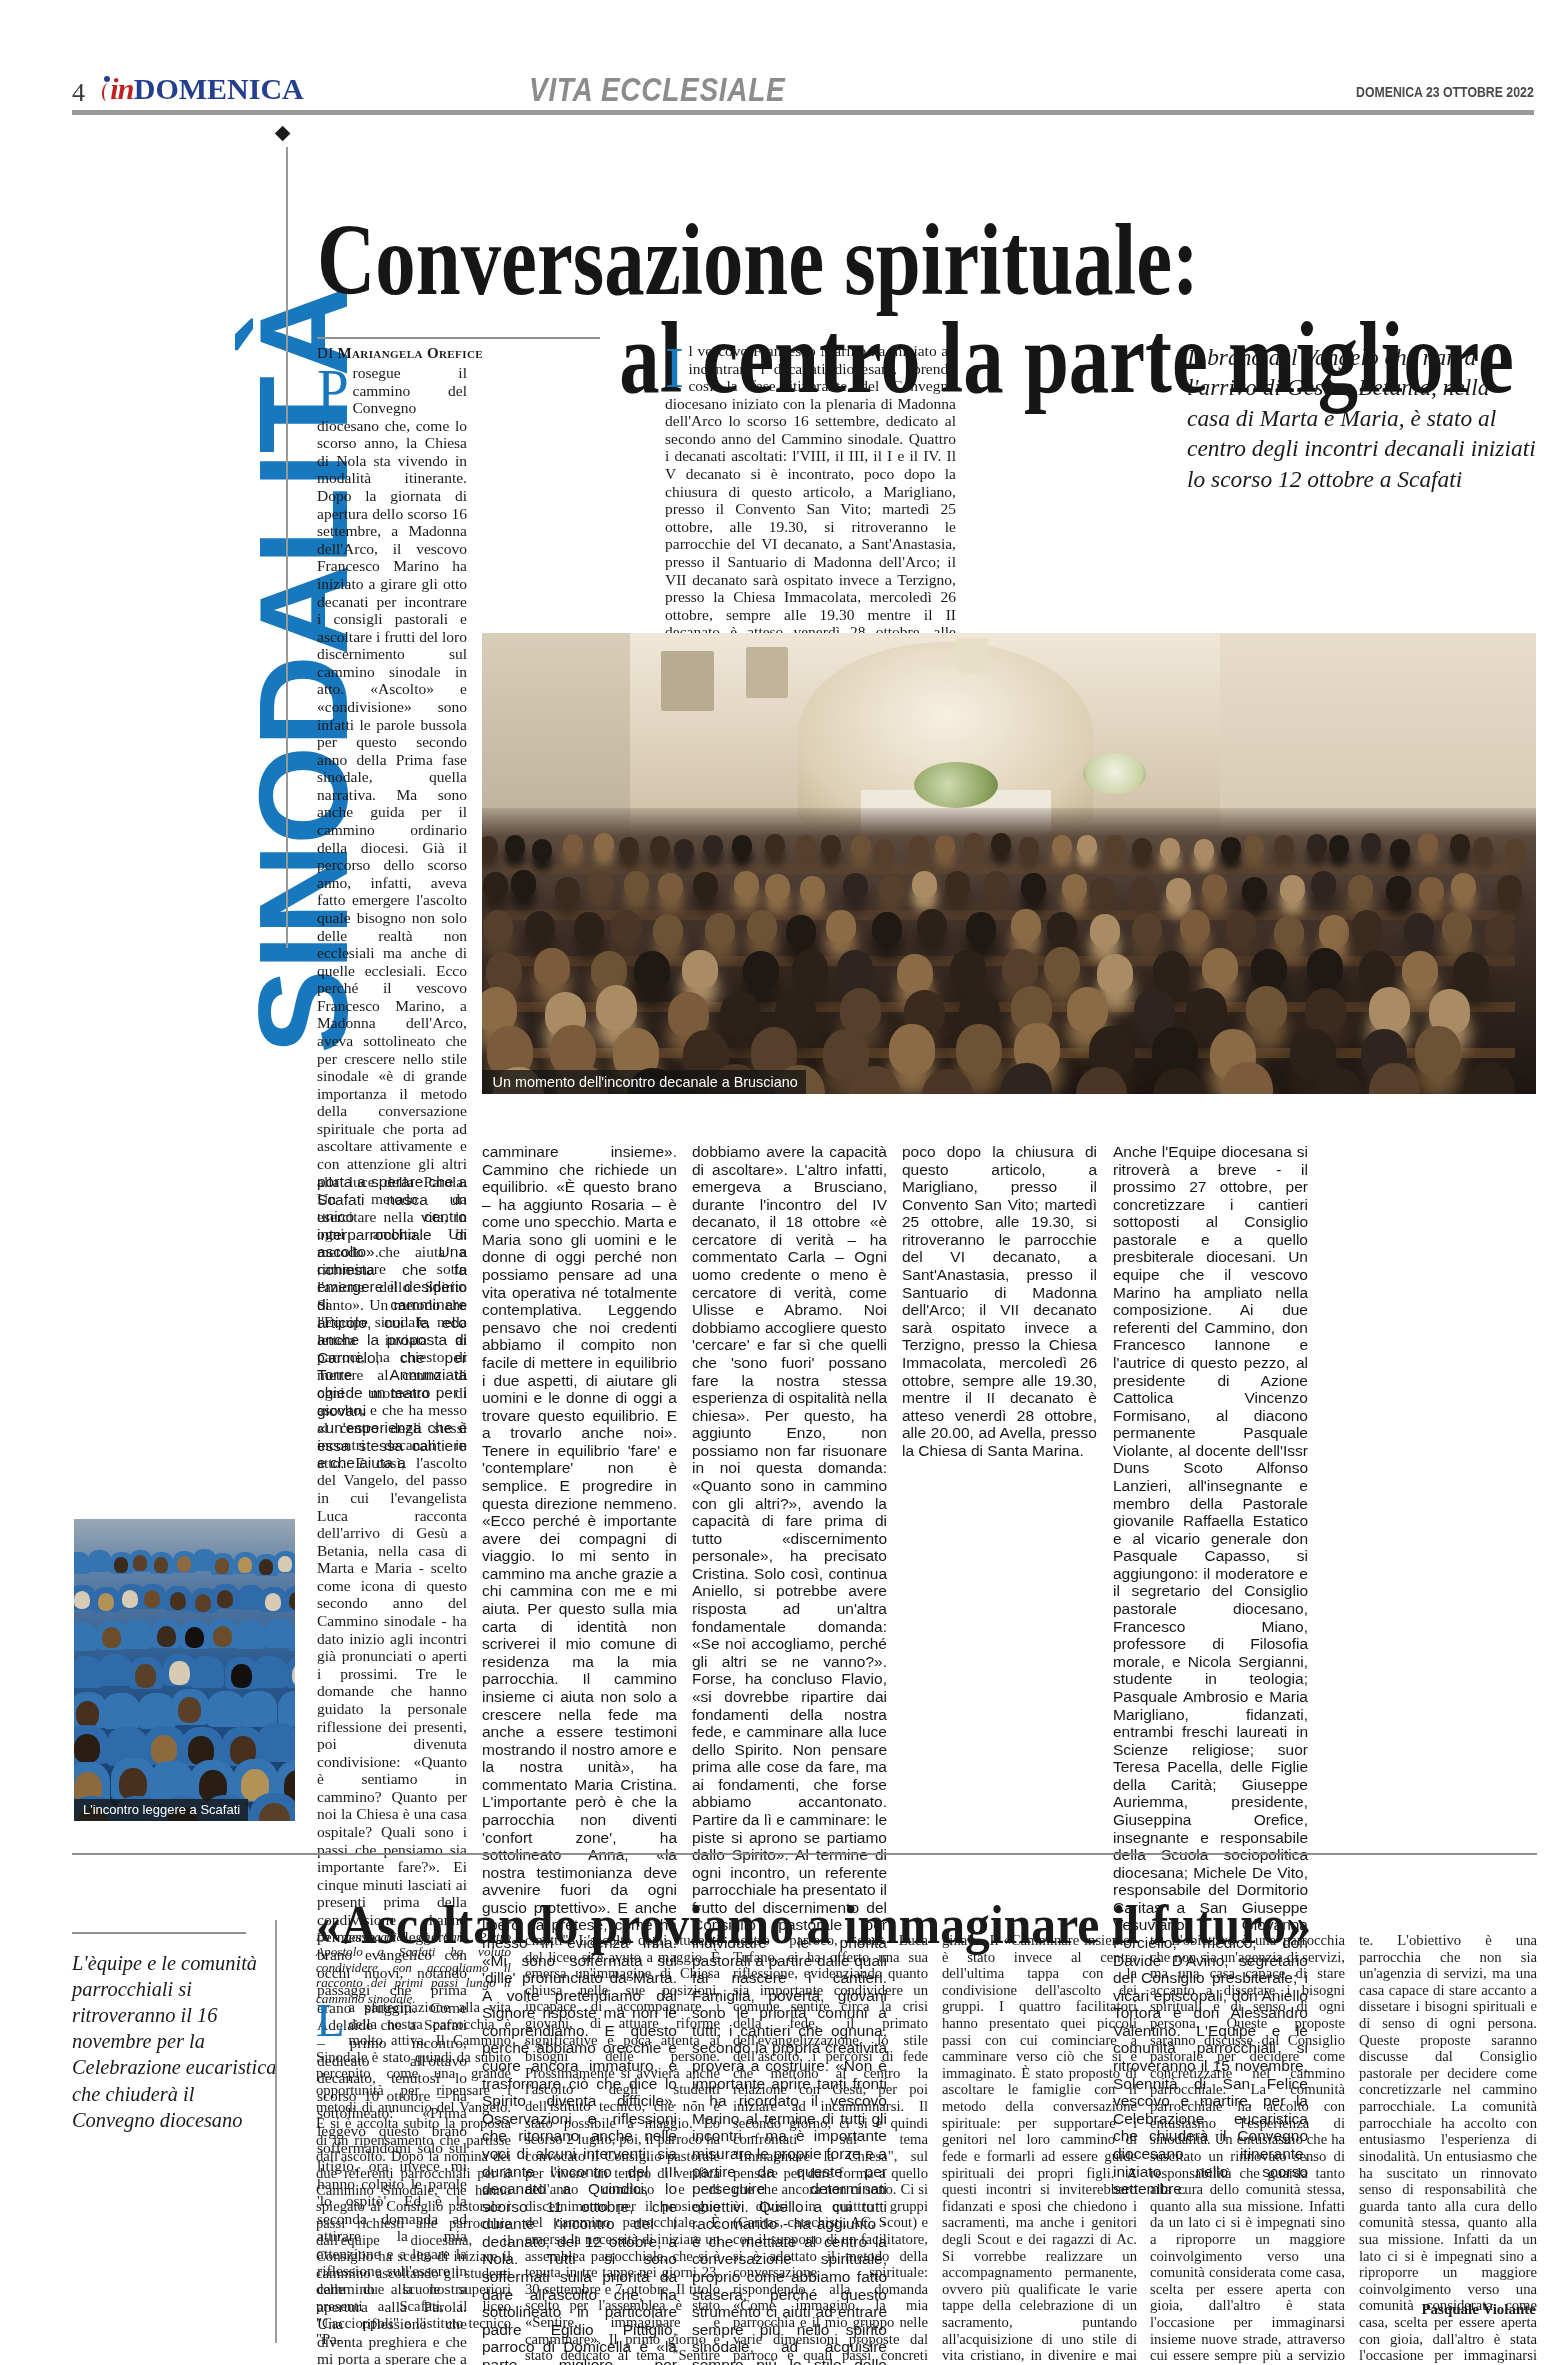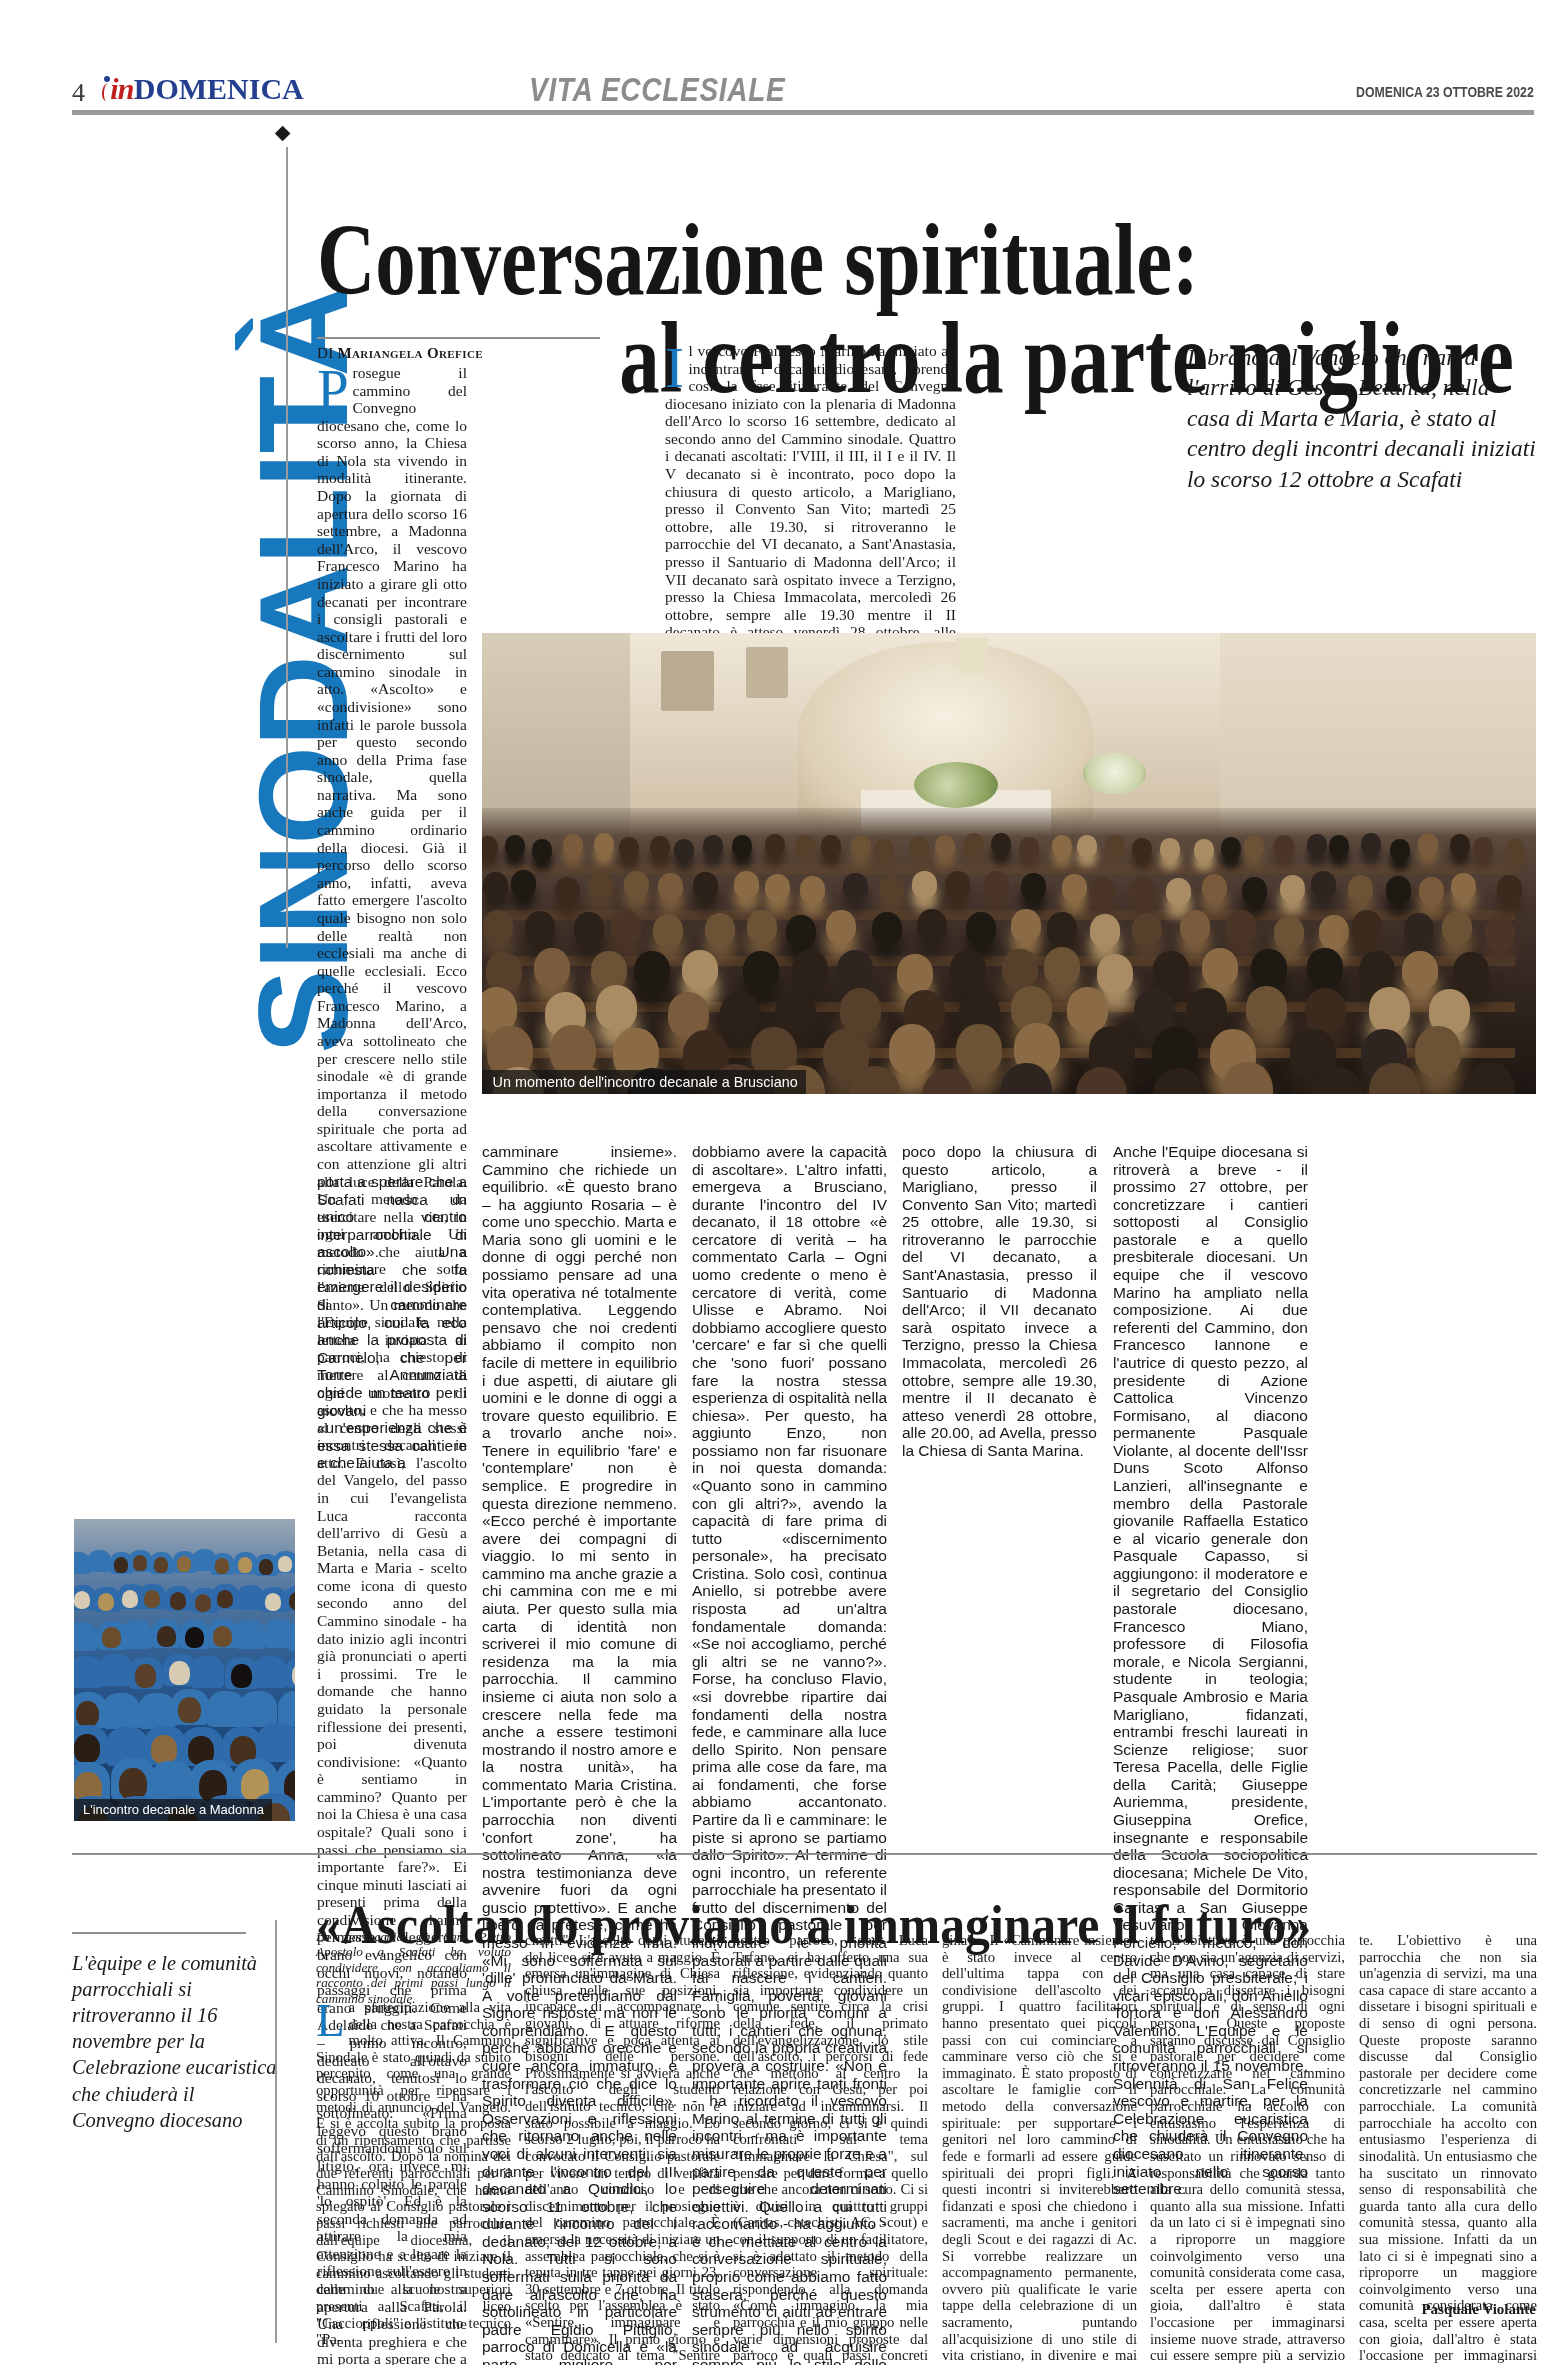--- a/index.html
+++ b/index.html
@@ -596,21 +596,21 @@
       <div class="seat" style="left:-5.8px;top:277px;width:49px;height:47px;background:#2f6bab;"></div>
       <div class="sphead" style="left:3px;top:288px;width:30.5px;height:34px;background:#5a4028;"></div>
       <div class="seat" style="left:39px;top:277px;width:49px;height:47px;background:#2f6bab;"></div>
       <div class="seat" style="left:84px;top:277px;width:49px;height:47px;background:#2f6bab;"></div>
       <div class="sphead" style="left:93px;top:288px;width:30.5px;height:34px;background:#3c2a1c;"></div>
       <div class="seat" style="left:128px;top:276px;width:49px;height:47px;background:#2f6bab;"></div>
       <div class="seat" style="left:176px;top:274px;width:49px;height:47px;background:#2f6bab;"></div>
       <div class="sphead" style="left:185px;top:284px;width:30.5px;height:34px;background:#5a4028;"></div>
       <div class="seat" style="left:220px;top:276px;width:49px;height:47px;background:#2f6bab;"></div>
     </div>
-  <div id="caption-small">L'incontro decanale a Madonna</div>
+  <div id="caption-small">L'incontro leggere a Scafati</div>
 </div>
 
 <div class="body-col" id="bcol2">porta a sperare che a Scafati nasca un unico centro interparrocchiale di ascolto». Una richiesta che fa emergere il desiderio di camminare articolo, cui fa eco anche la proposta di Carmelo, che per Torre Annunziata chiede un teatro per i giovani «un'esperienza che è essa stessa cantiere e che aiuta a</div>
 <div class="body-col" id="bcol3">camminare insieme». Cammino che richiede un equilibrio. «È questo brano – ha aggiunto Rosaria – è come uno specchio. Marta e Maria sono gli uomini e le donne di oggi perché non possiamo pensare ad una vita operativa né totalmente contemplativa. Leggendo pensavo che noi credenti abbiamo il compito non facile di mettere in equilibrio i due aspetti, di aiutare gli uomini e le donne di oggi a trovare questo equilibrio. E a trovarlo anche noi». Tenere in equilibrio 'fare' e 'contemplare' non è semplice. E progredire in questa direzione nemmeno. «Ecco perché è importante avere dei compagni di viaggio. Io mi sento in cammino ma anche grazie a chi cammina con me e mi aiuta. Per questo sulla mia carta di identità non scriverei il mio comune di residenza ma la mia parrocchia. Il cammino insieme ci aiuta non solo a crescere nella fede ma anche a essere testimoni mostrando il nostro amore e la nostra unità», ha commentato Maria Cristina. L'importante però è che la parrocchia non diventi 'confort zone', ha sottolineato Anna, «la nostra testimonianza deve avvenire fuori da ogni guscio protettivo». E anche libero da pretese, come ha messo in evidenza Irina: «Mi sono soffermata sul 'dille' pronunciato da Marta. A volte pretendiamo dal Signore risposte ma non le comprendiamo. E questo perché abbiamo orecchie e cuore ancora immaturo, e trasformare ciò che dice lo Spirito diventa difficile».
 Osservazioni e riflessioni che ritornano anche nelle voci di alcuni interventi, sia durante l'incontro del III decanato a Quindici, lo scorso 11 ottobre, che durante l'incontro del I decanato, del 12 ottobre, a Nola. Tutti si sono soffermati sulla priorità da dare all'ascolto che, ha sottolineato in particolare padre Egidio Pittiglio, parroco di Domicella è «la parte migliore per accogliere la complessità. Nell'ascolto c'è l'altro che è un dono preziosa che</div>
 <div class="body-col" id="bcol4">dobbiamo avere la capacità di ascoltare». L'altro infatti, emergeva a Brusciano, durante l'incontro del IV decanato, il 18 ottobre «è cercatore di verità – ha commentato Carla – Ogni uomo credente o meno è cercatore di verità, come Ulisse e Abramo. Noi dobbiamo accogliere questo 'cercare' e far sì che quelli che 'sono fuori' possano fare la nostra stessa esperienza di ospitalità nella chiesa». Per questo, ha aggiunto Enzo, non possiamo non far risuonare in noi questa domanda: «Quanto sono in cammino con gli altri?», avendo la capacità di fare prima di tutto «discernimento personale», ha precisato Cristina. Solo così, continua Aniello, si potrebbe avere risposta ad un'altra fondamentale domanda: «Se noi accogliamo, perché gli altri se ne vanno?». Forse, ha concluso Flavio, «si dovrebbe ripartire dai fondamenti della nostra fede, e camminare alla luce dello Spirito. Non pensare prima alle cose da fare, ma ai fondamenti, che forse abbiamo accantonato. Partire da lì e camminare: le piste si aprono se partiamo dallo Spirito».
 Al termine di ogni incontro, un referente parrocchiale ha presentato il frutto del discernimento del Consiglio pastorale per individuare le priorità pastorali a partire dalle quali far nascere i cantieri. Famiglia, povertà, giovani sono le priorità comuni a tutti; i cantieri che ognuna, secondo la propria creatività proverà a costruire.
 «Non è importante aprire tanti fronti - ha ricordato il vescovo Marino al termine di tutti gli incontri - ma è importante misurare le proprie forze e a partire da queste per perseguire determinati obiettivi. Quello a cui tutti raccomando - ha aggiunto - è che mettiate al centro la conversazione spirituale, proprio come abbiamo fatto stasera, perché questo strumento ci aiuti ad entrare sempre più nello spirito sinodale, ad acquisire sempre più lo stile dello sinodalità».
 Gli incontri decanali non sono ancora finiti. Il V decanato si è già incontrato,</div>
 <div class="body-col" id="bcol5">poco dopo la chiusura di questo articolo, a Marigliano, presso il Convento San Vito; martedì 25 ottobre, alle 19.30, si ritroveranno le parrocchie del VI decanato, a Sant'Anastasia, presso il Santuario di Madonna dell'Arco; il VII decanato sarà ospitato invece a Terzigno, presso la Chiesa Immacolata, mercoledì 26 ottobre, sempre alle 19.30, mentre il II decanato è atteso venerdì 28 ottobre, alle 20.00, ad Avella, presso la Chiesa di Santa Marina.</div>

